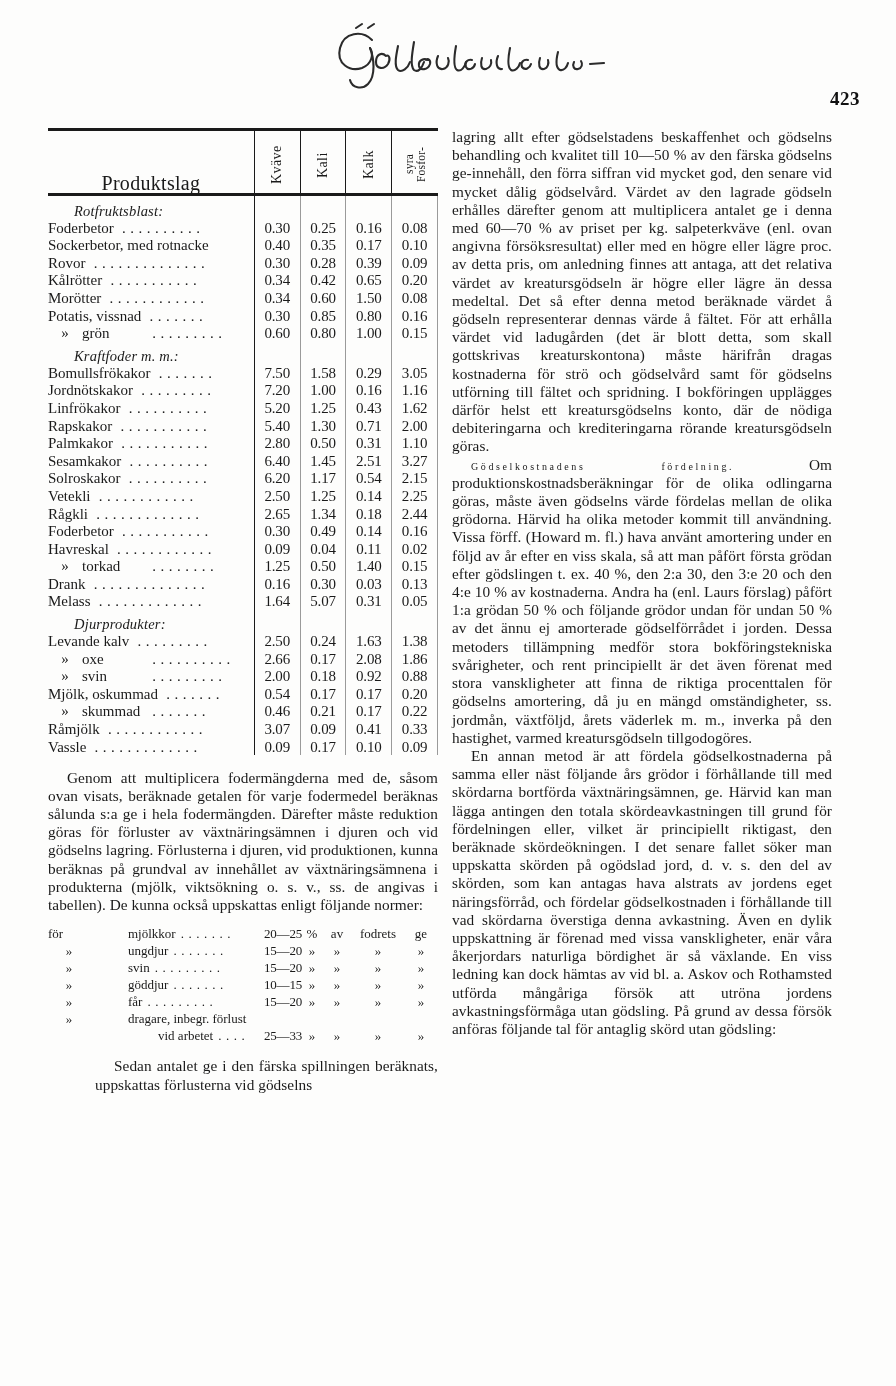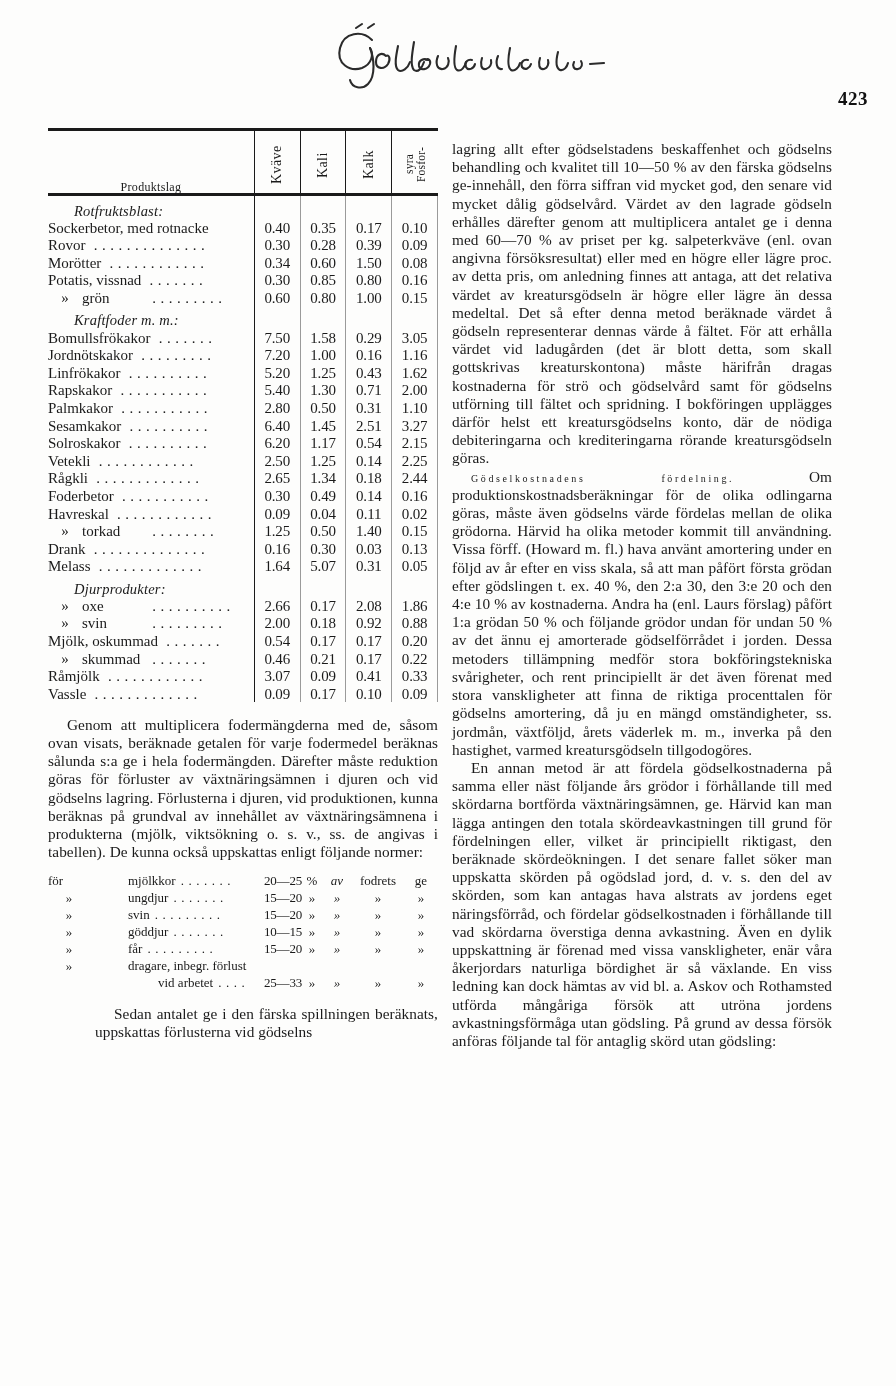--- a/index.html
+++ b/index.html
@@ -31,21 +31,21 @@
     left: 318px;
     top: 22px;
     width: 420px;
     height: 72px;
     pointer-events: none;
   }
   .marginalia svg { display: block; }
 
   .folio {
     position: absolute;
-    right: 28px;
+    right: 36px;
     top: 88px;
     font-family: "Liberation Serif", serif;
     font-weight: bold;
     font-size: 19px;
     letter-spacing: 0.5px;
     color: #111;
   }
 
   
   .columns {
@@ -57,21 +57,21 @@
   }
   .col-left {
     position: absolute;
     left: 48px;
     top: 0;
     width: 390px;
   }
   .col-right {
     position: absolute;
     left: 452px;
-    top: 12px;
+    top: 0;
     width: 380px;
   }
 
   
   table.fodertabell {
     border-collapse: collapse;
     width: 390px;
     font-size: 14.5px;
     line-height: 1.0;
   }
@@ -90,21 +90,21 @@
     border-left: 1px solid #1a1a1a;
     position: relative;
   }
   .thead-row th.first {
     border-left: none;
     border-right: 1px solid #1a1a1a;
   }
   .hdr-name {
     text-align: center;
     font-weight: normal;
-    font-size: 12px;
+    font-size: 20px;
     letter-spacing: 0.3px;
     padding-bottom: 18px;
   }
   .vert {
     writing-mode: vertical-rl;
     transform: rotate(180deg);
     white-space: nowrap;
     font-weight: normal;
     font-size: 14px;
     letter-spacing: 0.4px;
@@ -219,21 +219,21 @@
     width: 58px;
     text-align: right;
     letter-spacing: -0.2px;
   }
   .n-cols { display: inline-block; }
   .n-cols span {
     display: inline-block;
     text-align: center;
   }
   .n-w1 { width: 20px; }
-  .n-w2 { width: 30px; font-style: italic; }
+  .n-w2 { width: 30px; }
   .n-w3 { width: 52px; }
   .n-w4 { width: 34px; }
 </style>
 </head>
 <body>
 
 <div class="page">
 
   <div class="marginalia" title="Gödselvärde">
     <svg width="420" height="72" viewBox="0 0 420 72" xmlns="http://www.w3.org/2000/svg">
@@ -292,34 +292,48 @@
         </thead>
         <tbody id="table-body">
             <tr class="section">
               <td class="label">Rotfruktsblast:</td>
               <td class="num"></td>
               <td class="num"></td>
               <td class="num"></td>
               <td class="num lastcol"></td>
             </tr>
             <tr class="data">
+              <td class="label"><span class="lbl-text">Foderbetor</span><span class="leaders"> ..........</span></td>
+              <td class="num">0.30</td>
+              <td class="num">0.25</td>
+              <td class="num">0.16</td>
+              <td class="num lastcol">0.08</td>
+            </tr>
+            <tr class="data">
               <td class="label"><span class="lbl-text">Sockerbetor, med rotnacke</span></td>
               <td class="num">0.40</td>
               <td class="num">0.35</td>
               <td class="num">0.17</td>
               <td class="num lastcol">0.10</td>
             </tr>
             <tr class="data">
               <td class="label"><span class="lbl-text">Rovor</span><span class="leaders"> ..............</span></td>
               <td class="num">0.30</td>
               <td class="num">0.28</td>
               <td class="num">0.39</td>
               <td class="num lastcol">0.09</td>
             </tr>
             <tr class="data">
+              <td class="label"><span class="lbl-text">Kålrötter</span><span class="leaders"> ...........</span></td>
+              <td class="num">0.34</td>
+              <td class="num">0.42</td>
+              <td class="num">0.65</td>
+              <td class="num lastcol">0.20</td>
+            </tr>
+            <tr class="data">
               <td class="label"><span class="lbl-text">Morötter</span><span class="leaders"> ............</span></td>
               <td class="num">0.34</td>
               <td class="num">0.60</td>
               <td class="num">1.50</td>
               <td class="num lastcol">0.08</td>
             </tr>
             <tr class="data">
               <td class="label"><span class="lbl-text">Potatis, vissnad</span><span class="leaders"> .......</span></td>
               <td class="num">0.30</td>
               <td class="num">0.85</td>
@@ -439,20 +453,27 @@
               <td class="num lastcol">0.05</td>
             </tr>
             <tr class="section">
               <td class="label">Djurprodukter:</td>
               <td class="num"></td>
               <td class="num"></td>
               <td class="num"></td>
               <td class="num lastcol"></td>
             </tr>
             <tr class="data">
+              <td class="label"><span class="lbl-text">Levande kalv</span><span class="leaders"> .........</span></td>
+              <td class="num">2.50</td>
+              <td class="num">0.24</td>
+              <td class="num">1.63</td>
+              <td class="num lastcol">1.38</td>
+            </tr>
+            <tr class="data">
               <td class="label"><span class="indent-q">»</span><span class="sub-word">oxe</span><span class="leaders"> ..........</span></td>
               <td class="num">2.66</td>
               <td class="num">0.17</td>
               <td class="num">2.08</td>
               <td class="num lastcol">1.86</td>
             </tr>
             <tr class="data">
               <td class="label"><span class="indent-q">»</span><span class="sub-word">svin</span><span class="leaders"> .........</span></td>
               <td class="num">2.00</td>
               <td class="num">0.18</td>

